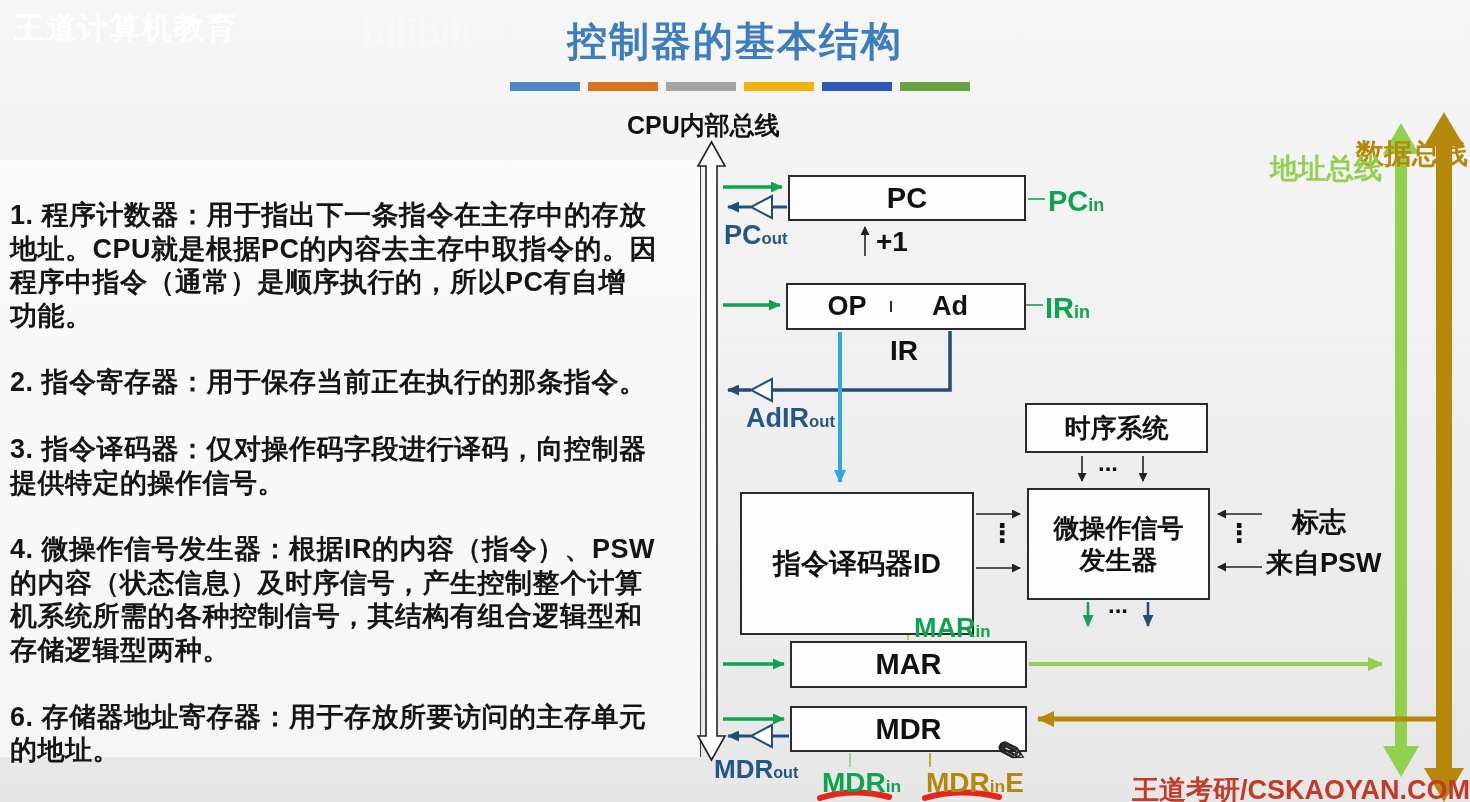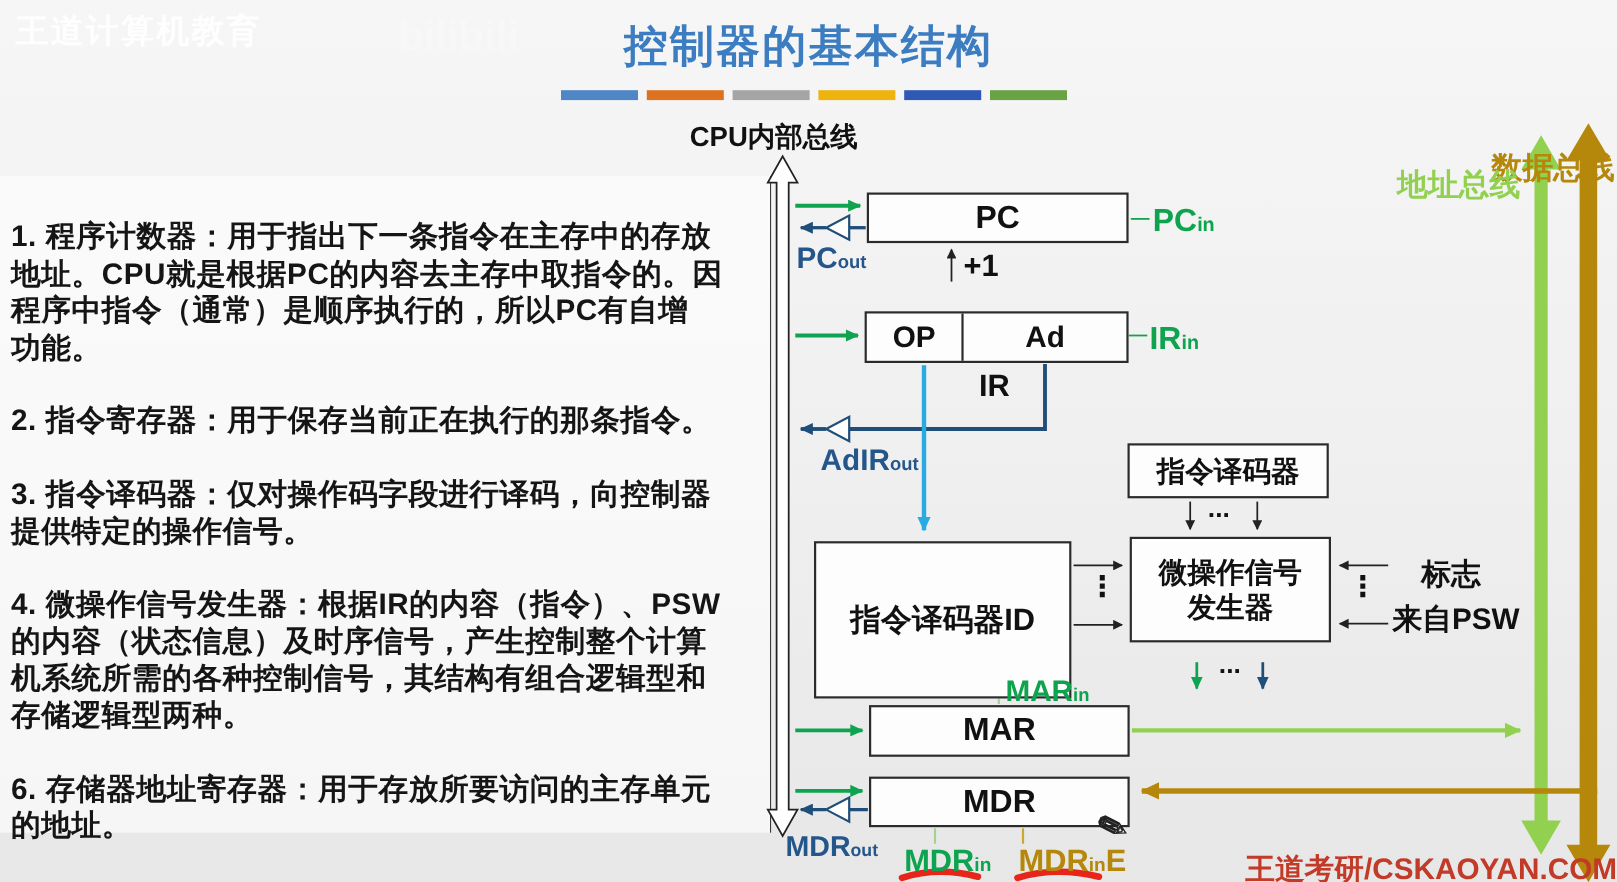--- a/index.html
+++ b/index.html
@@ -142,35 +142,35 @@
     <path d="M925,798 C948,791 974,791 999,797" fill="none" stroke="#e8251a" stroke-width="6" stroke-linecap="round"></path>
   </svg>
 
   <div class="lbl" style="left:627px;top:112px;font-size:25px;color:#111;">CPU内部总线</div>
 
   <div class="box" style="left:788px;top:175px;width:238px;height:46px;font-size:29px;">PC</div>
   <div class="lbl green" style="left:1048px;top:186px;font-size:29px;"><span>PC</span><span class="sub">in</span></div>
   <div class="lbl blue" style="left:724px;top:221px;font-size:27px;"><span>PC</span><span class="sub">out</span></div>
   <div class="lbl" style="left:876px;top:227px;font-size:28px;color:#111;">+1</div>
 
-  <div class="box" style="left:786px;top:283px;width:240px;height:47px;padding:0;font-size:27px;">
+  <div class="box" style="left:786px;top:283px;width:240px;height:47px;padding:16px;font-size:27px;">
     <div style="width:86px;height:100%;display:flex;align-items:center;justify-content:center;">OP</div>
     <div style="flex:1;height:100%;display:flex;align-items:center;justify-content:center;border-left:2px solid #2b2b2b;">Ad</div>
   </div>
   <div class="lbl green" style="left:1045px;top:293px;font-size:29px;"><span>IR</span><span class="sub">in</span></div>
   <div class="lbl" style="left:890px;top:336px;font-size:28px;color:#111;">IR</div>
   <div class="lbl blue" style="left:746px;top:404px;font-size:27px;"><span>AdIR</span><span class="sub">out</span></div>
 
-  <div class="box" style="left:1025px;top:403px;width:183px;height:50px;font-size:26px;">指令译码器</div>
+  <div class="box" style="left:1025px;top:403px;width:183px;height:50px;font-size:26px;">时序系统</div>
   <div class="lbl" style="left:1098px;top:450px;font-size:24px;color:#111;">...</div>
 
   <div class="box" style="left:740px;top:492px;width:234px;height:143px;font-size:28px;">指令译码器ID</div>
   <div class="lbl" style="left:989px;top:520px;font-size:26px;color:#111;">⋮</div>
 
-  <div class="box" style="left:1027px;top:488px;width:183px;height:96px;font-size:26px;flex-direction:column;line-height:1.25;">
+  <div class="box" style="left:1027px;top:488px;width:183px;height:112px;font-size:26px;flex-direction:column;line-height:1.25;">
     <div>微操作信号</div>
     <div>发生器</div>
   </div>
   <div class="lbl" style="left:1226px;top:520px;font-size:26px;color:#111;">⋮</div>
   <div class="lbl" style="left:1292px;top:508px;font-size:27px;color:#111;">标志</div>
   <div class="lbl" style="left:1266px;top:549px;font-size:27px;color:#111;text-align:center;">来自PSW</div>
   <div class="lbl" style="left:1108px;top:592px;font-size:24px;color:#111;">...</div>
 
   <div class="lbl green" style="left:914px;top:614px;font-size:27px;"><span>MAR</span><span class="sub">in</span></div>
   <div class="box" style="left:790px;top:641px;width:237px;height:47px;font-size:29px;">MAR</div>

